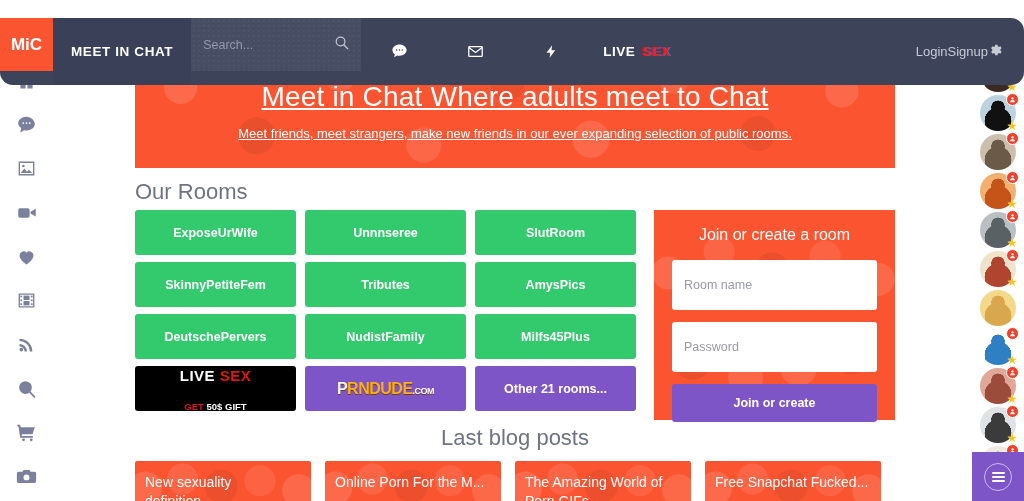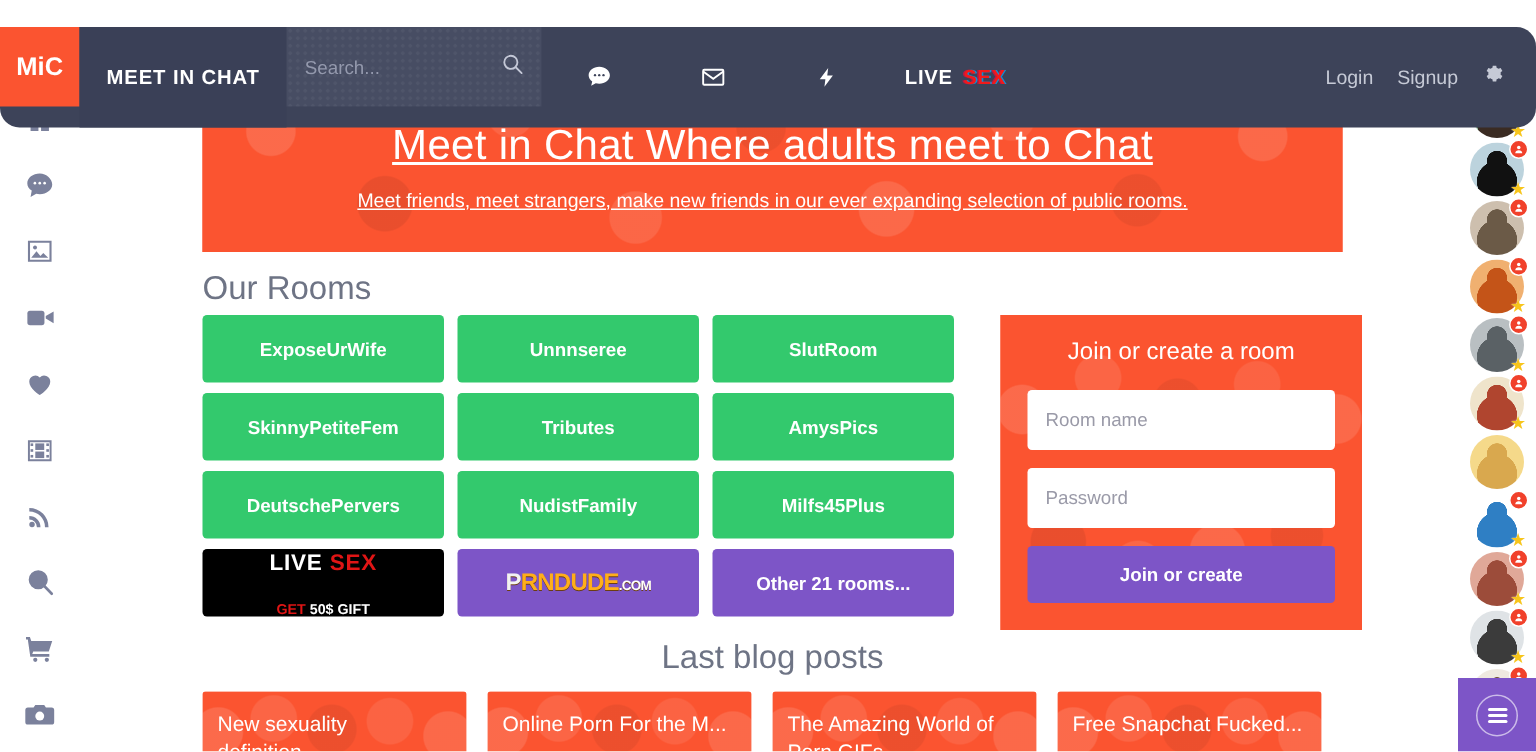--- a/index.html
+++ b/index.html
@@ -47,21 +47,21 @@
     width:76px; display:flex; align-items:center; justify-content:center;
     cursor:pointer;
   }
   #live-nav{
     display:flex; align-items:center; padding:0 14px; gap:7px;
     font-weight:bold; font-size:13.5px; letter-spacing:0.5px;
   }
   #live-word{ color:#ffffff; }
   #sex-word{ color:#f21a1a; text-shadow:1px 0 0 rgba(0,170,255,.75), -1px 0 0 rgba(255,0,60,.65); }
   #hdr-right{
-    margin-left:auto; display:flex; align-items:center; gap:16px; padding-right:22px;text-align:center;
+    margin-left:auto; display:flex; align-items:center; gap:0; padding-right:22px;text-align:center;
   }
   #hdr-right a{
     color:#c6cad6; font-size:13px; text-decoration:none; cursor:pointer;
   }
 
   
   #sidebar{
     position:absolute; left:0; top:53px; width:53px; bottom:0;
     background:#ffffff; z-index:20;
     display:flex; flex-direction:column; align-items:center;
@@ -130,26 +130,26 @@
     background:#7d55c7; font-size:0;
   }
   .pd-logo{
     font-size:16px; font-weight:bold; letter-spacing:-.5px;
     -webkit-text-stroke:0;
     text-shadow:0 1px 0 #6b3d12;
   }
   .pd-a{ color:#f2f2f2; } .pd-b{ color:#ffae1a; } .pd-c{ color:#ffffff; font-size:9px; }
 
   #join-panel{
-    position:absolute; left:614px; top:157px; width:241px; height:210px;
+    position:absolute; left:601px; top:157px; width:241px; height:210px;
     padding:16px 18px; text-align:center;
   }
   #join-title{ color:#fff; font-size:16px; font-weight:300; margin-bottom:16px; }
   .join-input{
-    width:100%; height:40px; border:none; border-radius:3px; outline:none;
+    width:100%; height:50px; border:none; border-radius:3px; outline:none;
     background:#fff; padding:0 12px; font-size:12.5px; color:#555;
     margin-bottom:12px; font-family:"Liberation Sans", sans-serif;
   }
   .join-input::placeholder{ color:#9a9aa8; }
   #join-btn{
     width:100%; height:38px; border:none; border-radius:3px;
     background:#7d55c7; color:#fff; font-size:12.5px; font-weight:bold;
     cursor:pointer; font-family:"Liberation Sans", sans-serif;
   }
 

